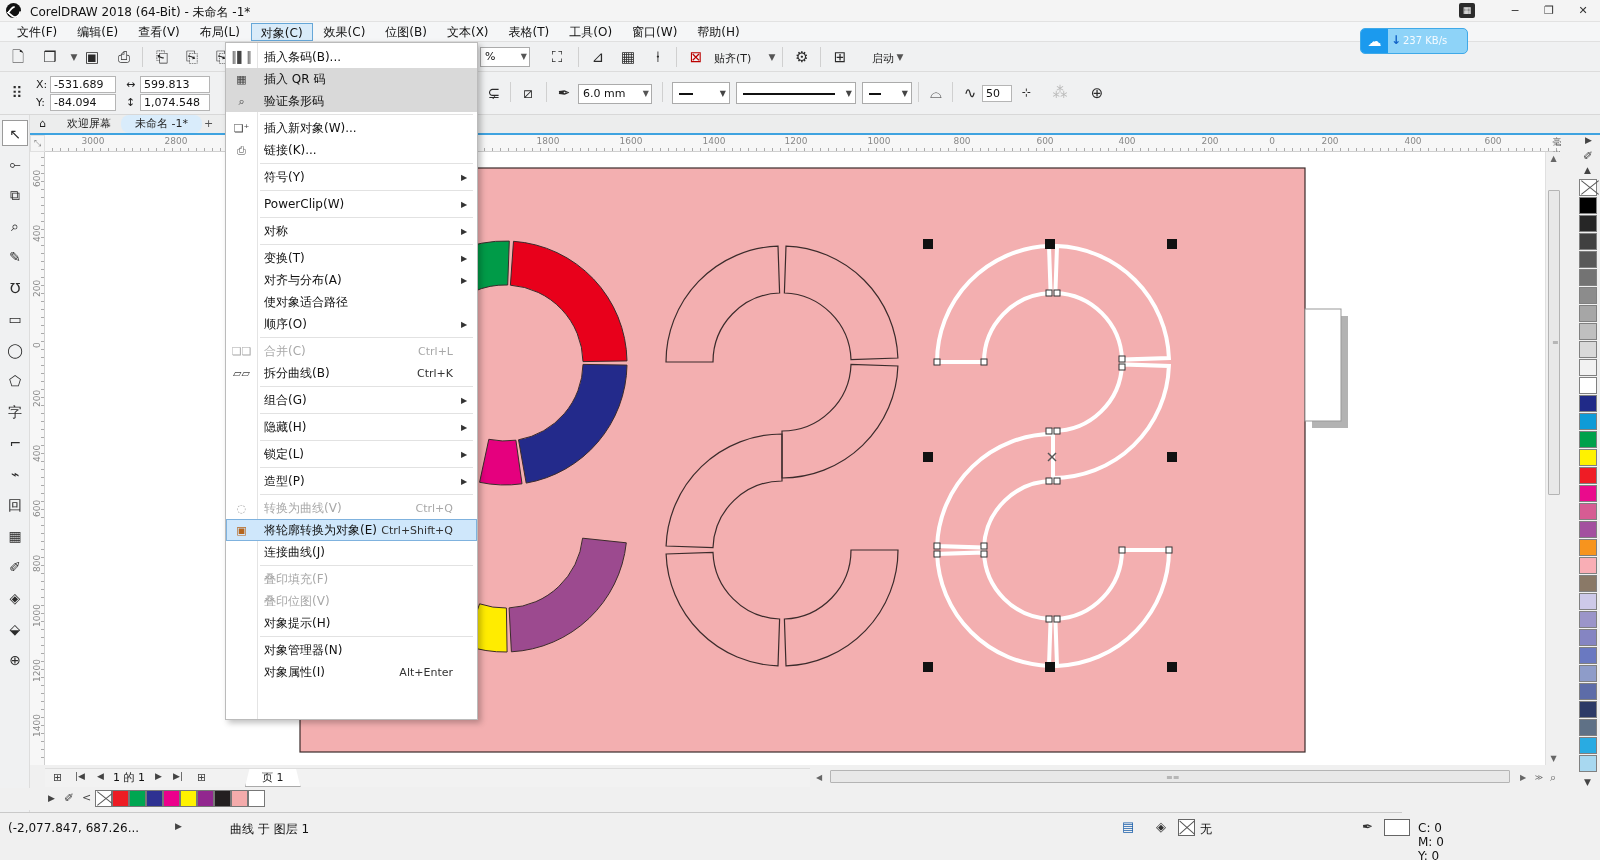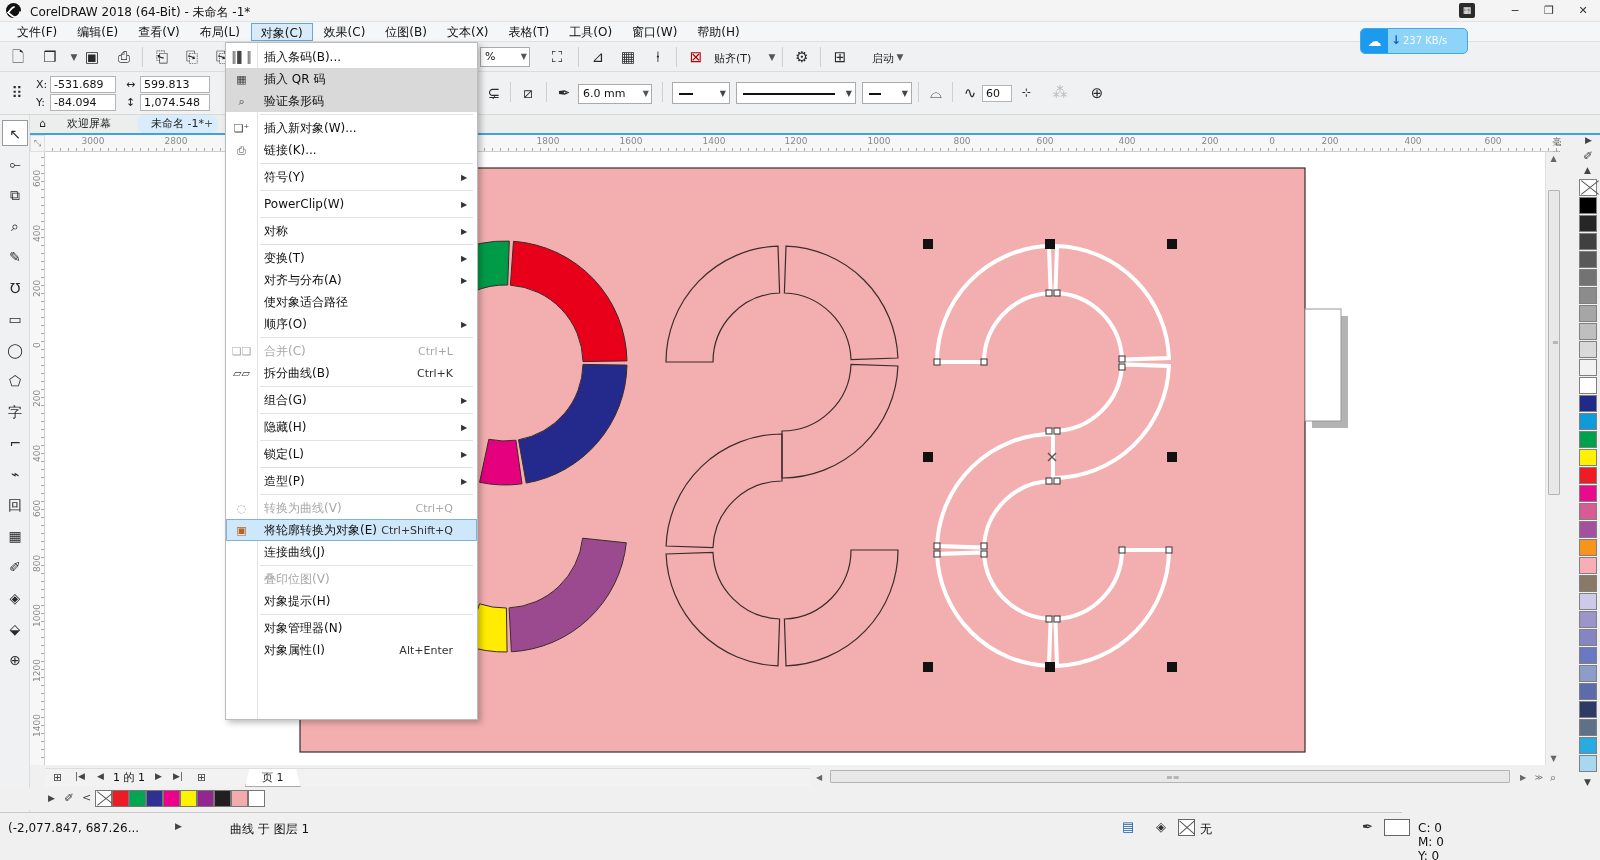--- a/index.html
+++ b/index.html
@@ -209,31 +209,31 @@
       <span class="arr">▼</span>
     </div>
   <div class="dd-line" style="left:862px; width:50px;">
     <span class="ln" style="width:12px;"></span>
       <span class="arr">▼</span>
     </div>
   <div class="tbsep" style="left:918px; top:10px;"></div>
   <div class="tbicon" style="left:924px; top:10px;">⌓</div>
   <div class="tbsep" style="left:952px; top:10px;"></div>
   <div class="tbicon" style="left:958px; top:10px;">∿</div>
-  <div class="fld" style="left:982px; top:13px; width:30px;">60</div>
+  <div class="fld" style="left:982px; top:13px; width:30px;">50</div>
   <div class="tbicon" style="left:1014px; top:10px; font-size:11px;">⊹</div>
   <div class="tbicon" style="left:1048px; top:10px; color:#bbb;">⁂</div>
   <div class="tbicon" style="left:1085px; top:10px;">⊕</div>
 </div>
 
 <div id="tabstrip">
   <div class="doc-tab" style="left:33px; padding:0 6px;">⌂</div>
   <div id="doc-tabs">
       <div class="doc-tab" style="left: 53px;">欢迎屏幕</div>
-      <div class="doc-tab active" style="left: 137px; border-radius: 8px;">未命名 -1*</div>
+      <div class="doc-tab active" style="left: 121px; border-radius: 8px;">未命名 -1*</div>
     </div>
   <div class="doc-tab" style="left:196px; padding:0 8px; color:#555;">+</div>
 </div>
 <div id="tabstrip-underline"></div>
 
 <div id="toolbox">
     <div class="tool selected" style="top: 5px;">↖</div>
     <div class="tool" style="top: 36px;">⟜</div>
     <div class="tool" style="top: 67px;">⧉</div>
     <div class="tool" style="top: 98px;">⌕</div>
@@ -480,20 +480,26 @@
     </div>
     <div class="mi">
       <span class="gut"></span>
       <span class="mlabel">连接曲线(J)</span>
       <span class="msc"></span>
       <span class="sub"></span>
     </div>
     <div class="msep"></div>
     <div class="mi disabled">
       <span class="gut"></span>
+      <span class="mlabel">叠印填充(F)</span>
+      <span class="msc"></span>
+      <span class="sub"></span>
+    </div>
+    <div class="mi disabled">
+      <span class="gut"></span>
       <span class="mlabel">叠印位图(V)</span>
       <span class="msc"></span>
       <span class="sub"></span>
     </div>
     <div class="mi">
       <span class="gut"></span>
       <span class="mlabel">对象提示(H)</span>
       <span class="msc"></span>
       <span class="sub"></span>
     </div>

